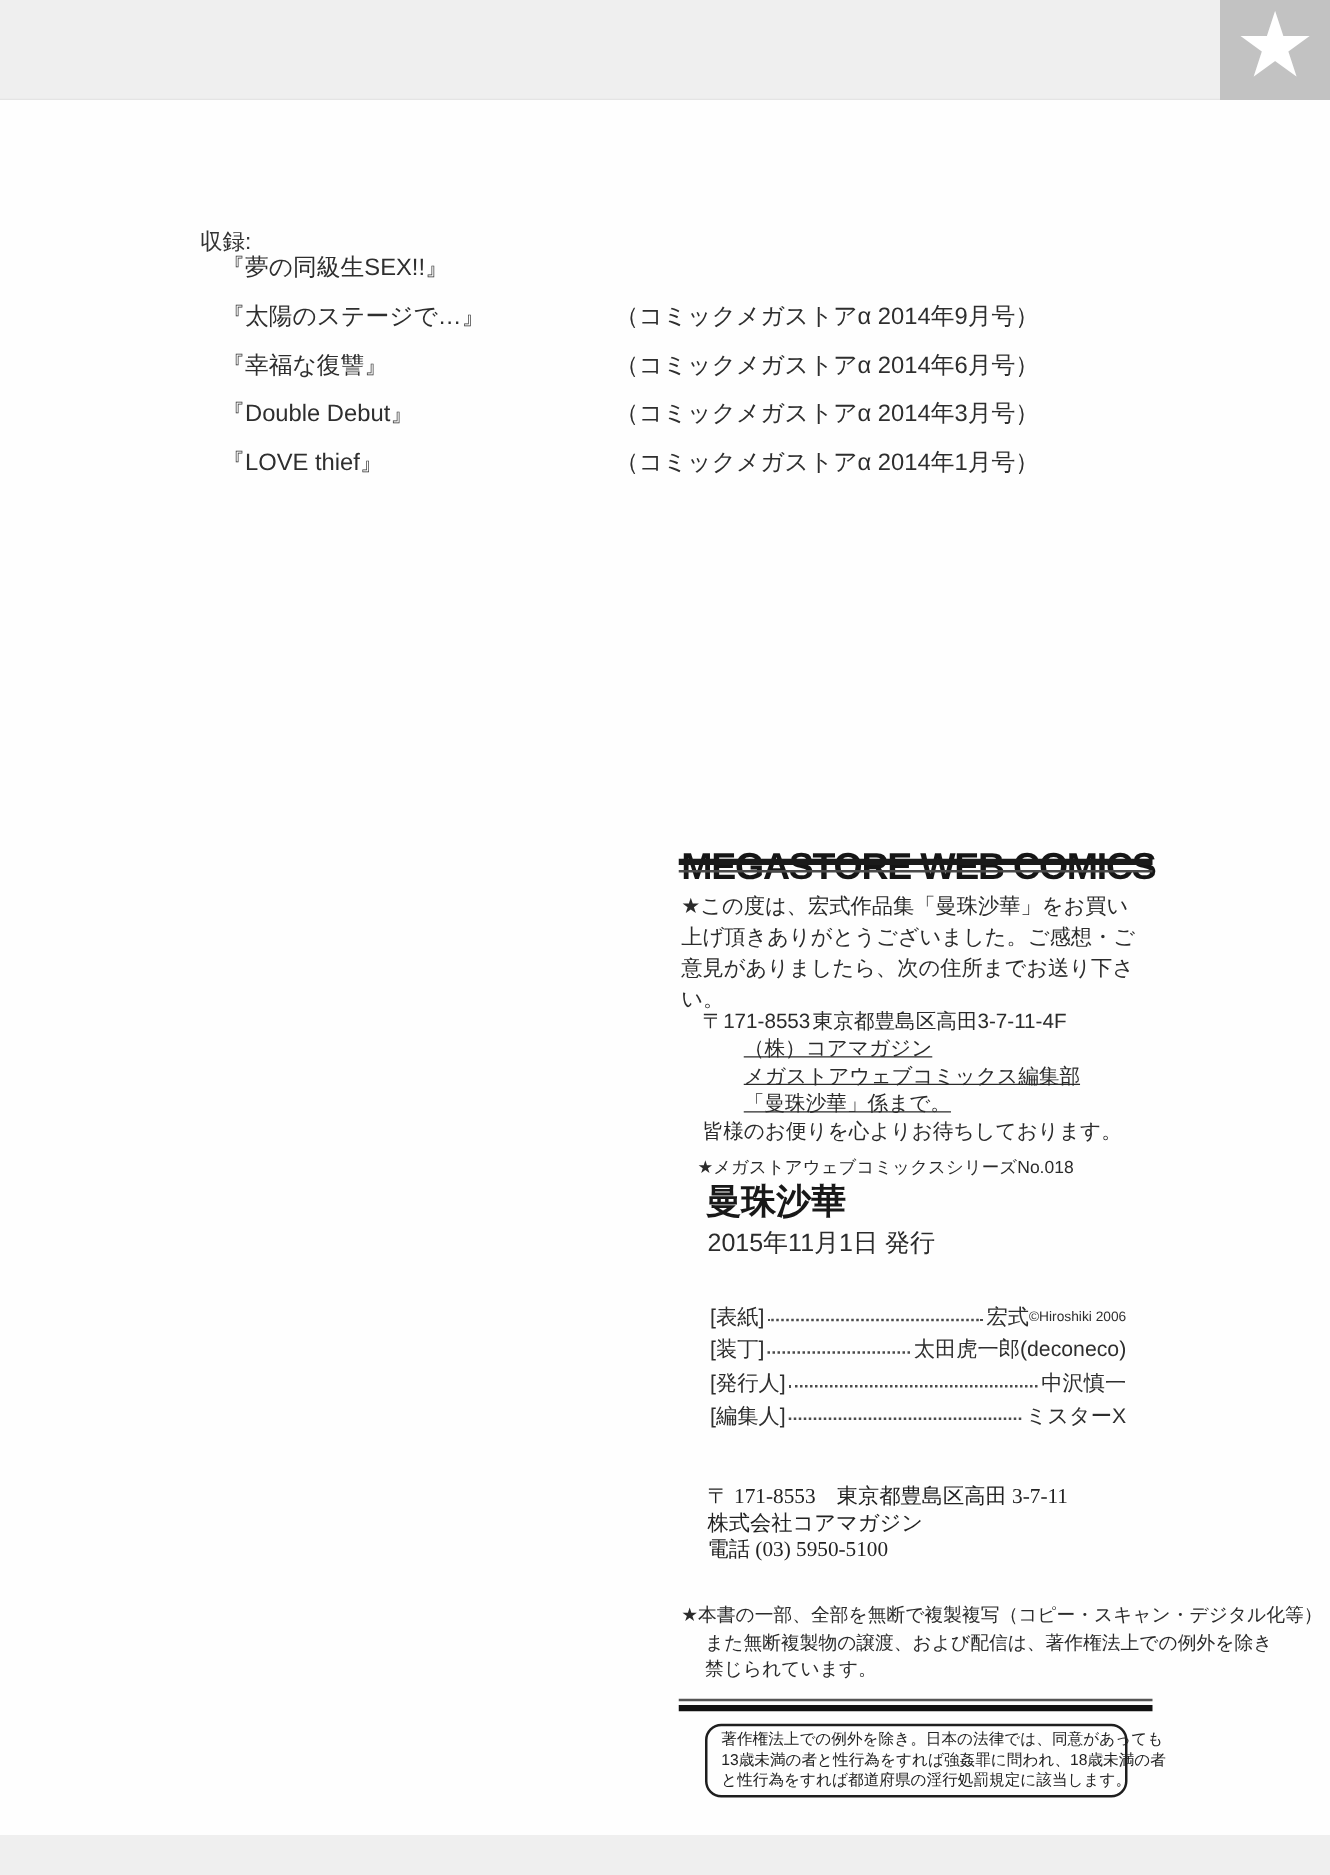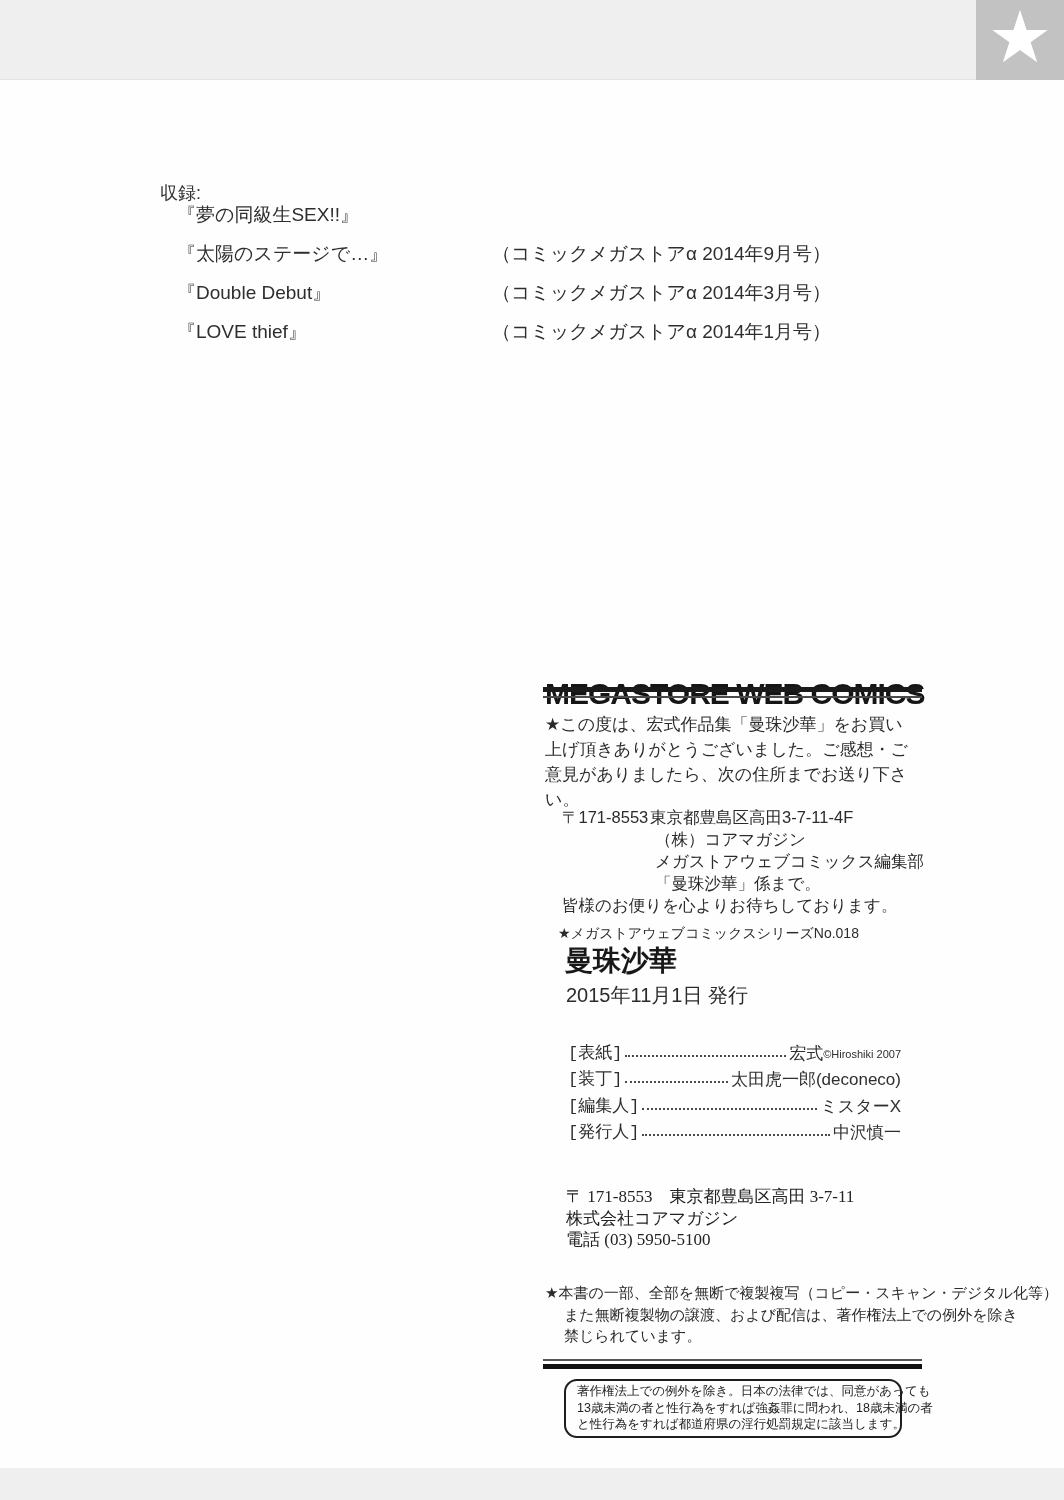--- a/index.html
+++ b/index.html
@@ -103,21 +103,21 @@
   }
   .thanks .ln { white-space: nowrap; }
 
   .postal {
     position: absolute; top: 158px; left: 0;
     font-size: 16.5px; line-height: 22px;
     white-space: nowrap;
   }
   .postal-line1 { display: flex; }
   .postal-code { margin-left: 17px; width: 88px; flex: 0 0 auto; }
-  .postal-sub .ln { margin-left: 110px; white-space: nowrap; }
+  .postal-sub .ln { margin-left: 50px; white-space: nowrap; text-decoration: underline; }
   .postal-closing { margin-left: 17px; }
 
   .series {
     position: absolute; top: 274px; left: 13px;
     font-size: 14px; line-height: 22px;
     white-space: nowrap;
   }
   .book-title {
     position: absolute; top: 296px; left: 20px;
     font-size: 28px; font-weight: bold;
@@ -136,21 +136,21 @@
   }
   .credit-row {
     display: flex;
     align-items: flex-end;
     height: 26.5px;
     font-size: 17px;
     line-height: 22px;
     color: #2e2e2e;
     white-space: nowrap;
   }
-  .credit-label { flex: 0 0 auto; font-family: Liberation Mono, monospace; }
+  .credit-label { flex: 0 0 auto; }
   .credit-dots {
     flex: 1 1 auto;
     height: 0;
     border-bottom: 2.5px dotted #4a4a4a;
     margin: 0 3px 8px 3px;
     min-width: 10px;
   }
   .credit-name { flex: 0 0 auto; }
   .credit-suffix { font-size: 11px; letter-spacing: 0; }
 
@@ -201,20 +201,24 @@
     <div class="contents-heading">収録:</div>
     <div class="contents-list" id="contents-list">
         <div class="content-row">
           <span class="content-title">『夢の同級生SEX!!』</span>
         </div>
         <div class="content-row">
           <span class="content-title">『太陽のステージで…』</span>
           <span class="content-source">（コミックメガストアα 2014年9月号）</span>
         </div>
         <div class="content-row">
+          <span class="content-title">『幸福な復讐』</span>
+          <span class="content-source">（コミックメガストアα 2014年6月号）</span>
+        </div>
+        <div class="content-row">
           <span class="content-title">『Double Debut』</span>
           <span class="content-source">（コミックメガストアα 2014年3月号）</span>
         </div>
         <div class="content-row">
           <span class="content-title">『LOVE thief』</span>
           <span class="content-source">（コミックメガストアα 2014年1月号）</span>
         </div>
       </div>
   </div>
 
@@ -245,36 +249,36 @@
 
     <div class="series">★メガストアウェブコミックスシリーズNo.018</div>
     <div class="book-title">曼珠沙華</div>
     <div class="pub-date">2015年11月1日 発行</div>
 
     <div class="credits" id="credits-list">
         <div class="credit-row">
           <span class="credit-label">[表紙]</span>
           <span class="credit-dots"></span>
           <span class="credit-name">宏式</span>
-          <span class="credit-suffix">©Hiroshiki 2007</span>
+          <span class="credit-suffix">©Hiroshiki 2006</span>
         </div>
         <div class="credit-row">
           <span class="credit-label">[装丁]</span>
           <span class="credit-dots"></span>
           <span class="credit-name">太田虎一郎(deconeco)</span>
         </div>
         <div class="credit-row">
+          <span class="credit-label">[発行人]</span>
+          <span class="credit-dots"></span>
+          <span class="credit-name">中沢慎一</span>
+        </div>
+        <div class="credit-row">
           <span class="credit-label">[編集人]</span>
           <span class="credit-dots"></span>
           <span class="credit-name">ミスターX</span>
-        </div>
-        <div class="credit-row">
-          <span class="credit-label">[発行人]</span>
-          <span class="credit-dots"></span>
-          <span class="credit-name">中沢慎一</span>
         </div>
       </div>
 
     <div class="publisher">
         <div class="ln">〒 171-8553　東京都豊島区高田 3-7-11</div>
         <div class="ln">株式会社コアマガジン</div>
         <div class="ln">電話 (03) 5950-5100</div>
       </div>
 
     <div class="copyright">

